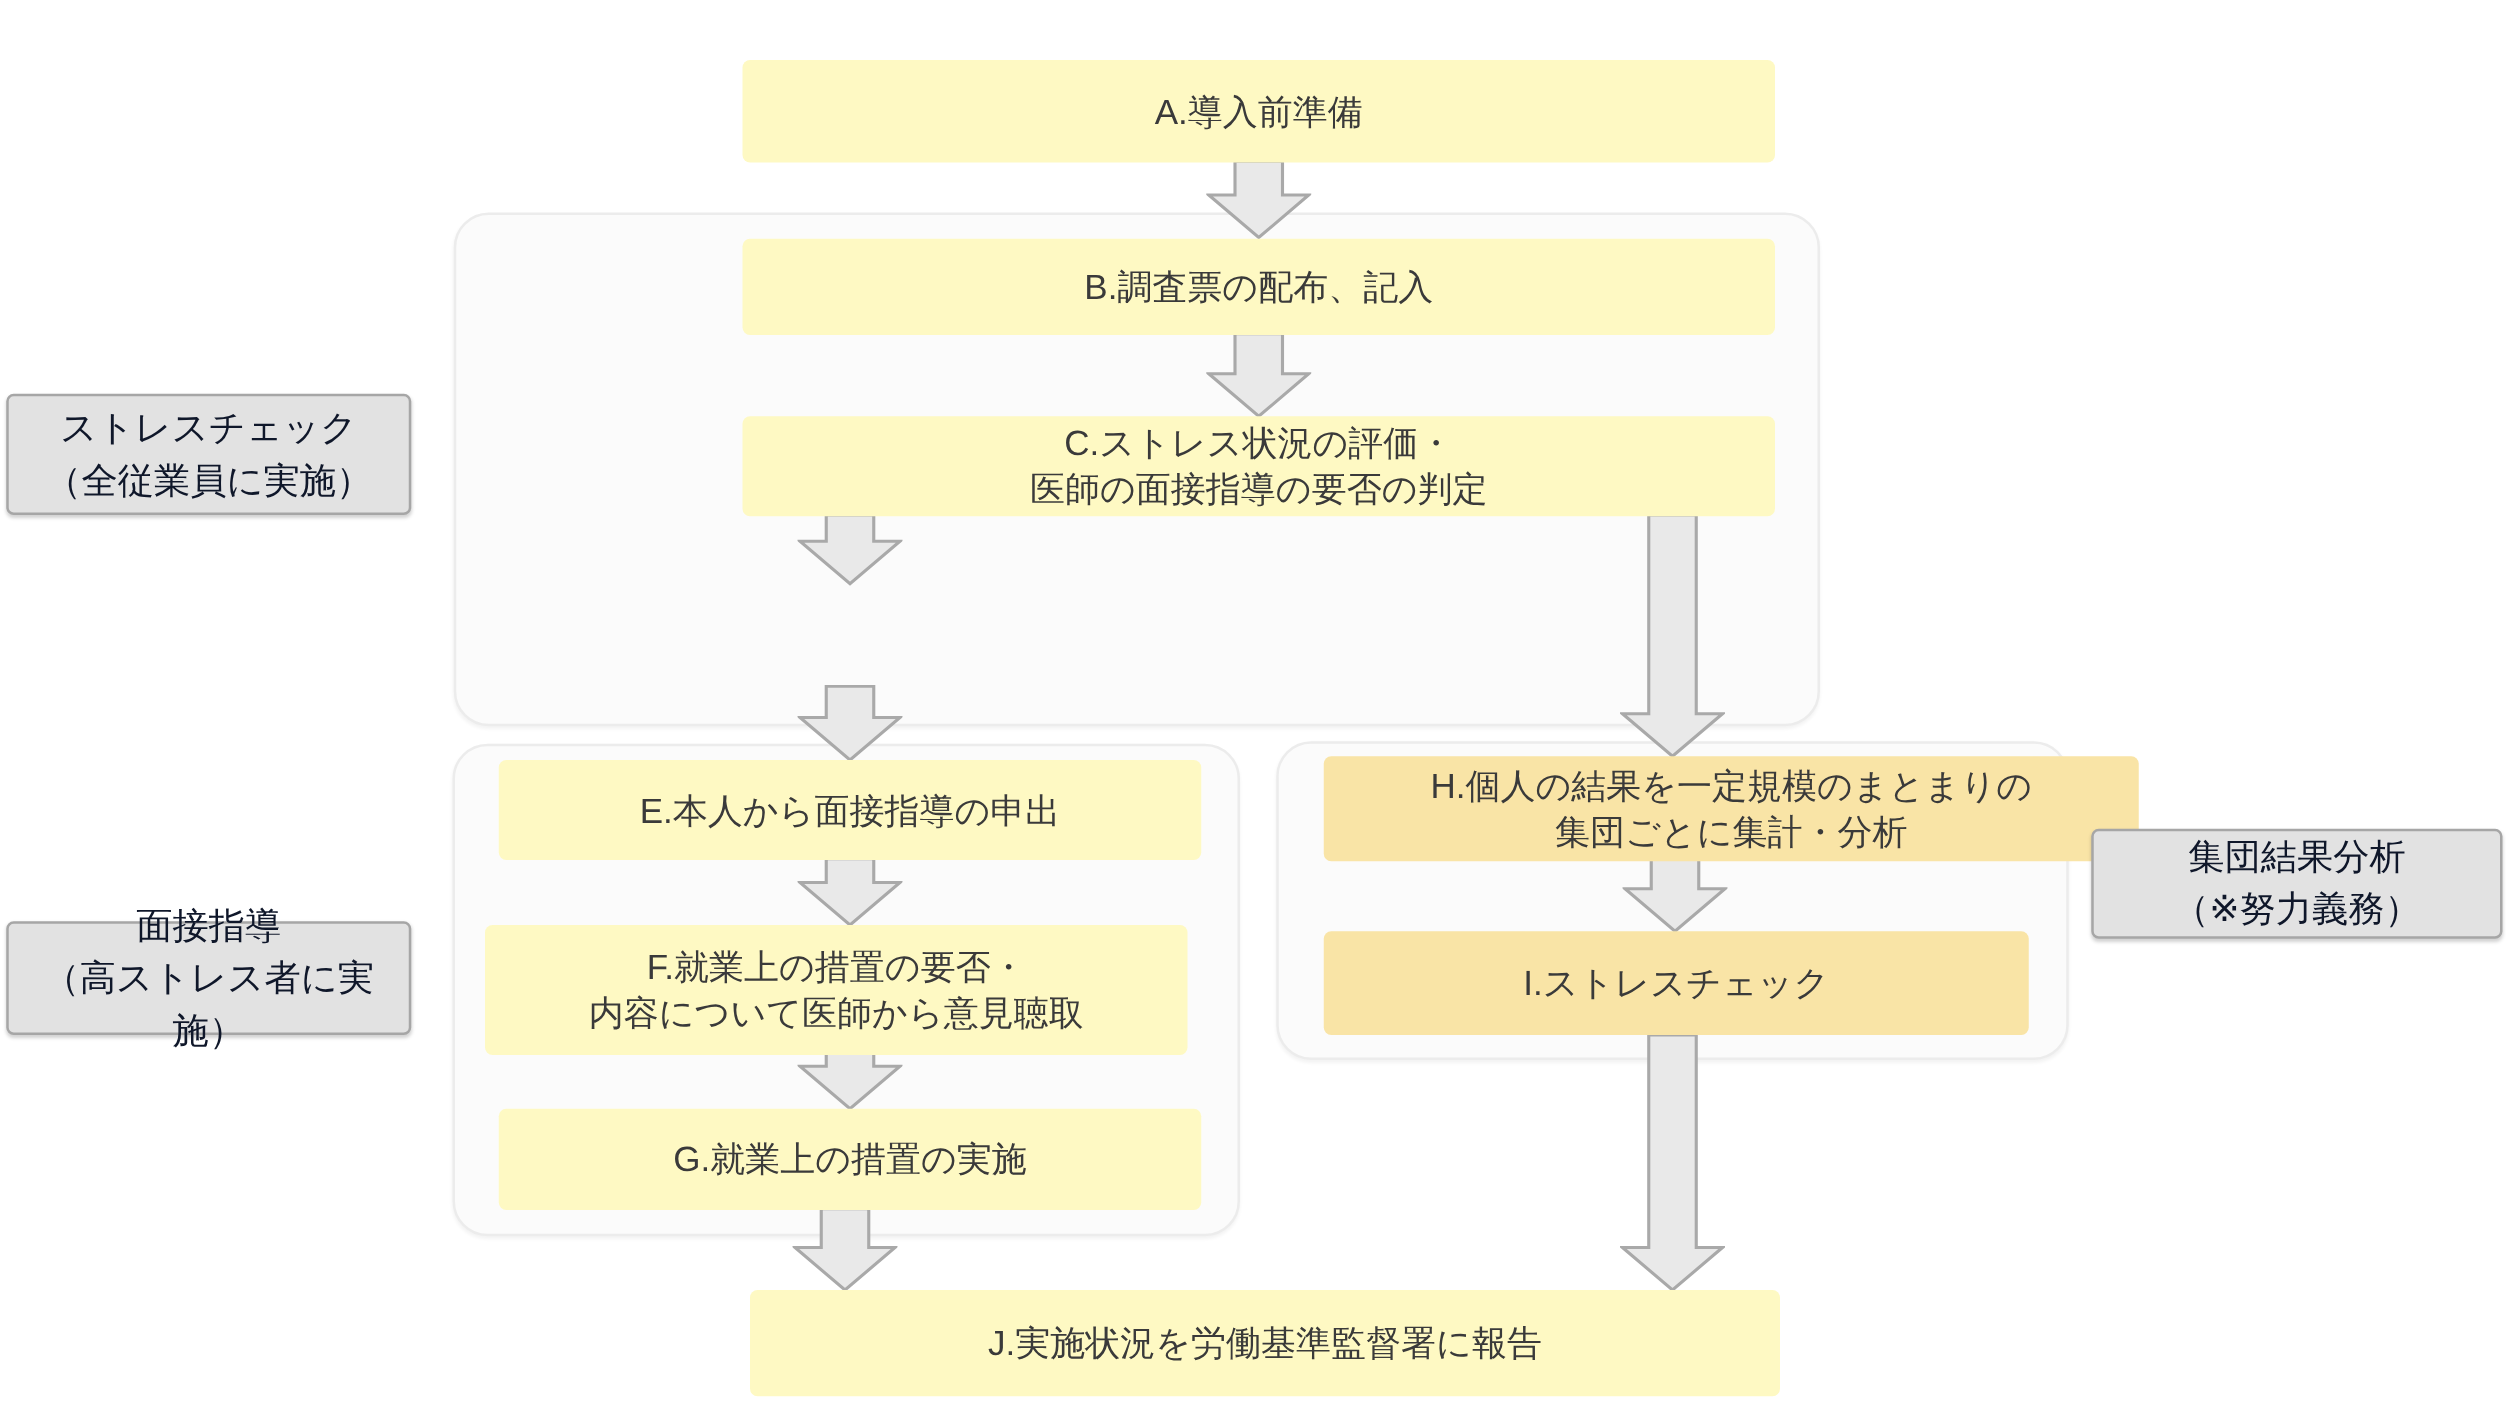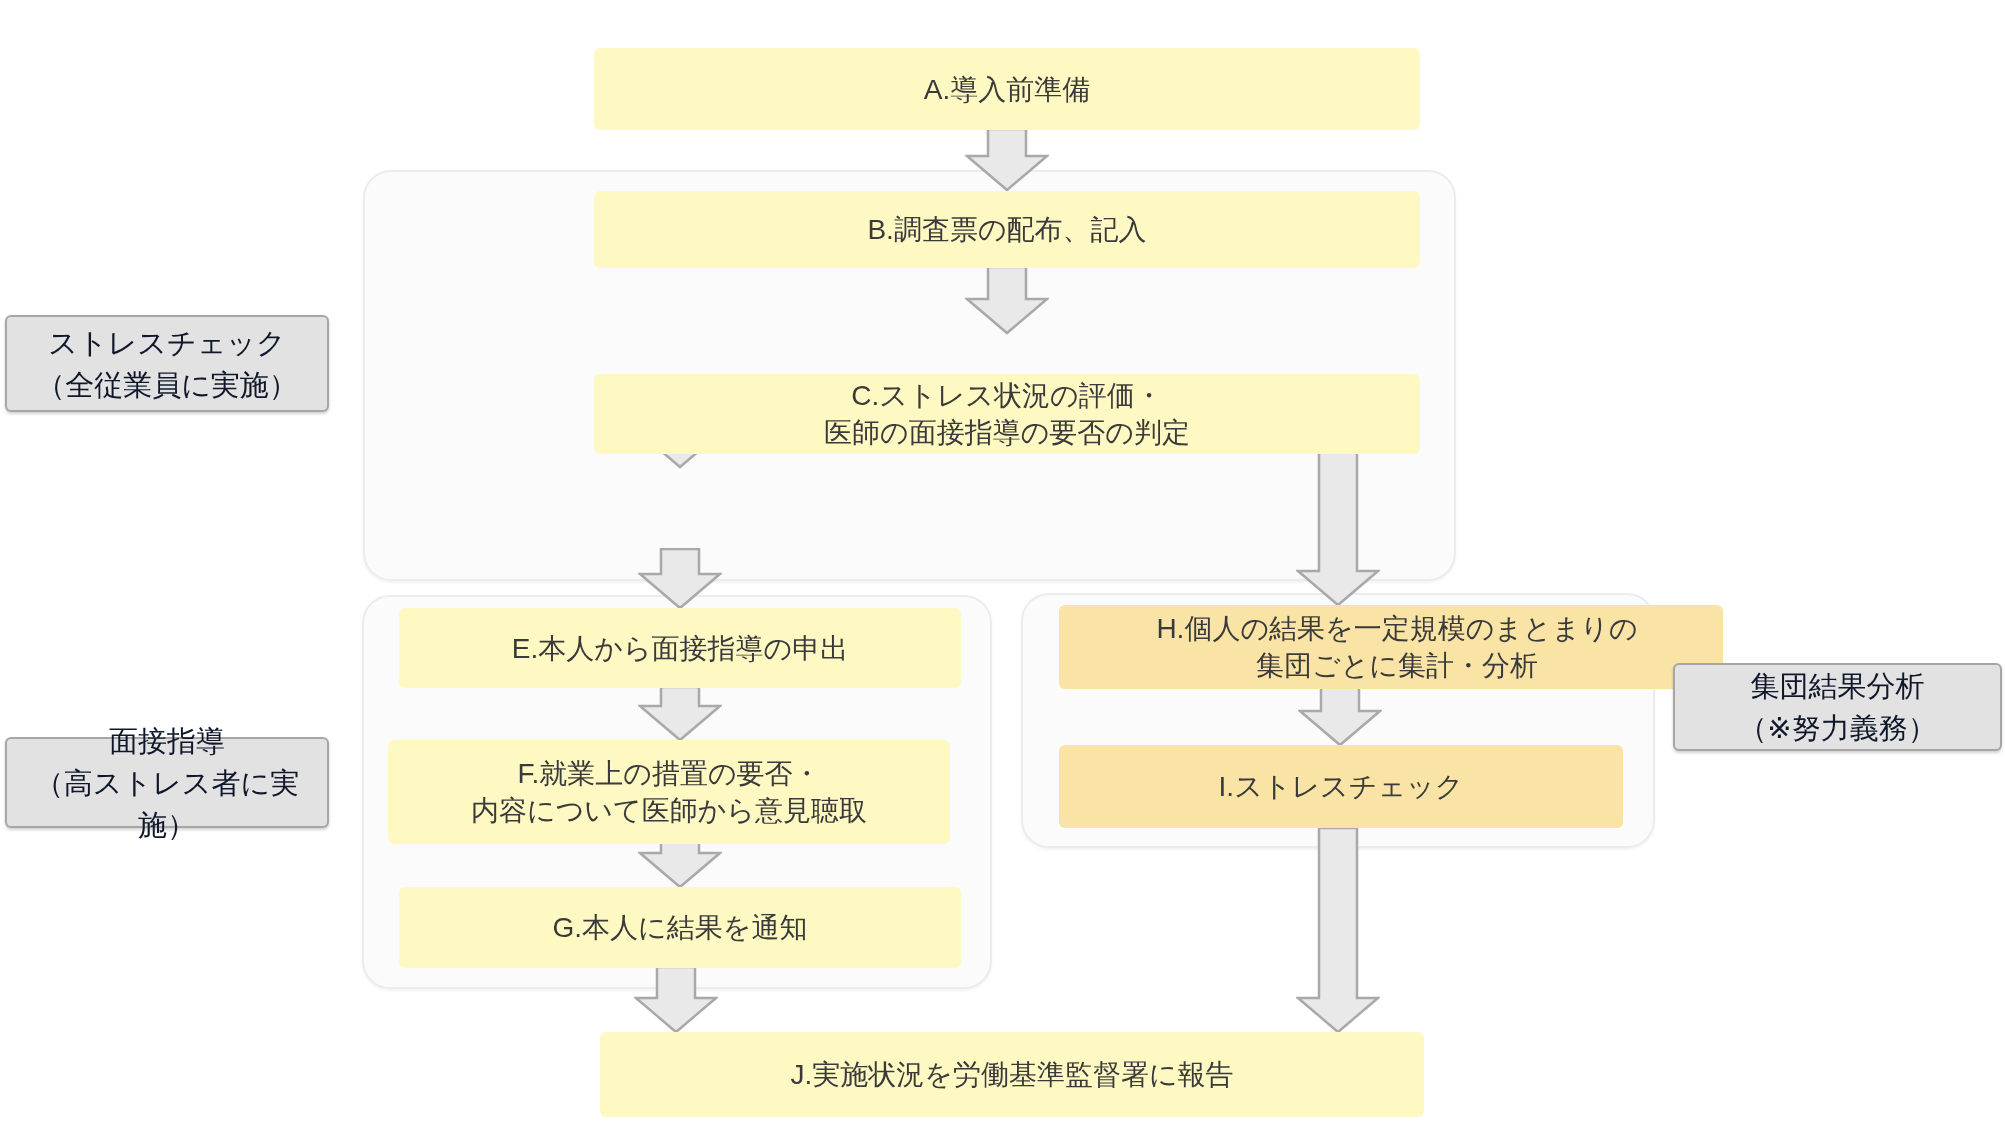--- a/index.html
+++ b/index.html
@@ -61,27 +61,27 @@
     </svg>
   <svg class="arrow" style="left:1298px;top:686px;" width="84" height="61">
     <polygon points="23,1 61,1 61,25 82,25 42,59 2,25 23,25"></polygon>
     </svg>
   <svg class="arrow" style="left:1296px;top:827px;" width="84" height="207">
     <polygon points="23,1 61,1 61,171 82,171 42,205 2,171 23,171"></polygon>
     </svg>
 
   <div class="node purple" style="left:594px;top:48px;width:826px;height:82px;">A.導入前準備</div>
   <div class="node purple" style="left:594px;top:191px;width:826px;height:77px;">B.調査票の配布、記入</div>
-  <div class="node purple" style="left:594px;top:333px;width:826px;height:80px;margin-top:41px;">C.ストレス状況の評価・
+  <div class="node purple" style="left:594px;top:333px;width:826px;height:80px;">C.ストレス状況の評価・
 医師の面接指導の要否の判定</div>
   <div class="node purple" style="left:399px;top:608px;width:562px;height:80px;">E.本人から面接指導の申出</div>
   <div class="node purple" style="left:388px;top:740px;width:562px;height:104px;">F.就業上の措置の要否・
 内容について医師から意見聴取</div>
-  <div class="node purple" style="left:399px;top:887px;width:562px;height:81px;">G.本人に結果を通知</div>
-  <div class="node yellow" style="left:1059px;top:605px;width:652px;height:84px;padding-left:12px;">H.個人の結果を一定規模のまとまりの
+  <div class="node purple" style="left:399px;top:887px;width:562px;height:81px;">G.就業上の措置の実施</div>
+  <div class="node yellow" style="left:1059px;top:605px;width:652px;height:84px;">H.個人の結果を一定規模のまとまりの
 集団ごとに集計・分析</div>
   <div class="node yellow" style="left:1059px;top:745px;width:564px;height:83px;">I.ストレスチェック</div>
   <div class="node purple" style="left:600px;top:1032px;width:824px;height:85px;">J.実施状況を労働基準監督署に報告</div>
 
   <div class="side-label" style="left:5px;top:315px;width:320px;height:93px;">ストレスチェック
 （全従業員に実施）</div>
   <div class="side-label" style="left:5px;top:737px;width:320px;height:87px;">面接指導
 （高ストレス者に実施）</div>
   <div class="side-label" style="left:1673px;top:663px;width:325px;height:84px;">集団結果分析
 （※努力義務）</div>

